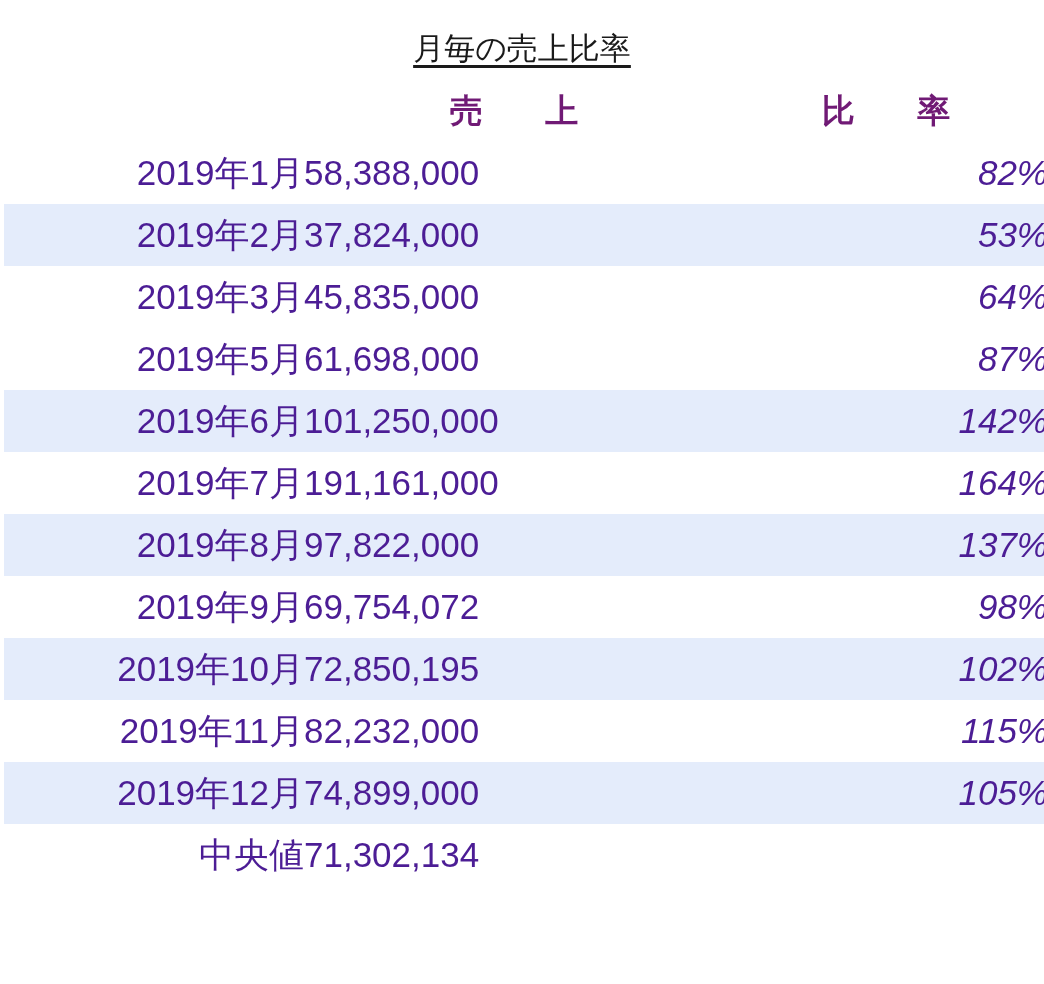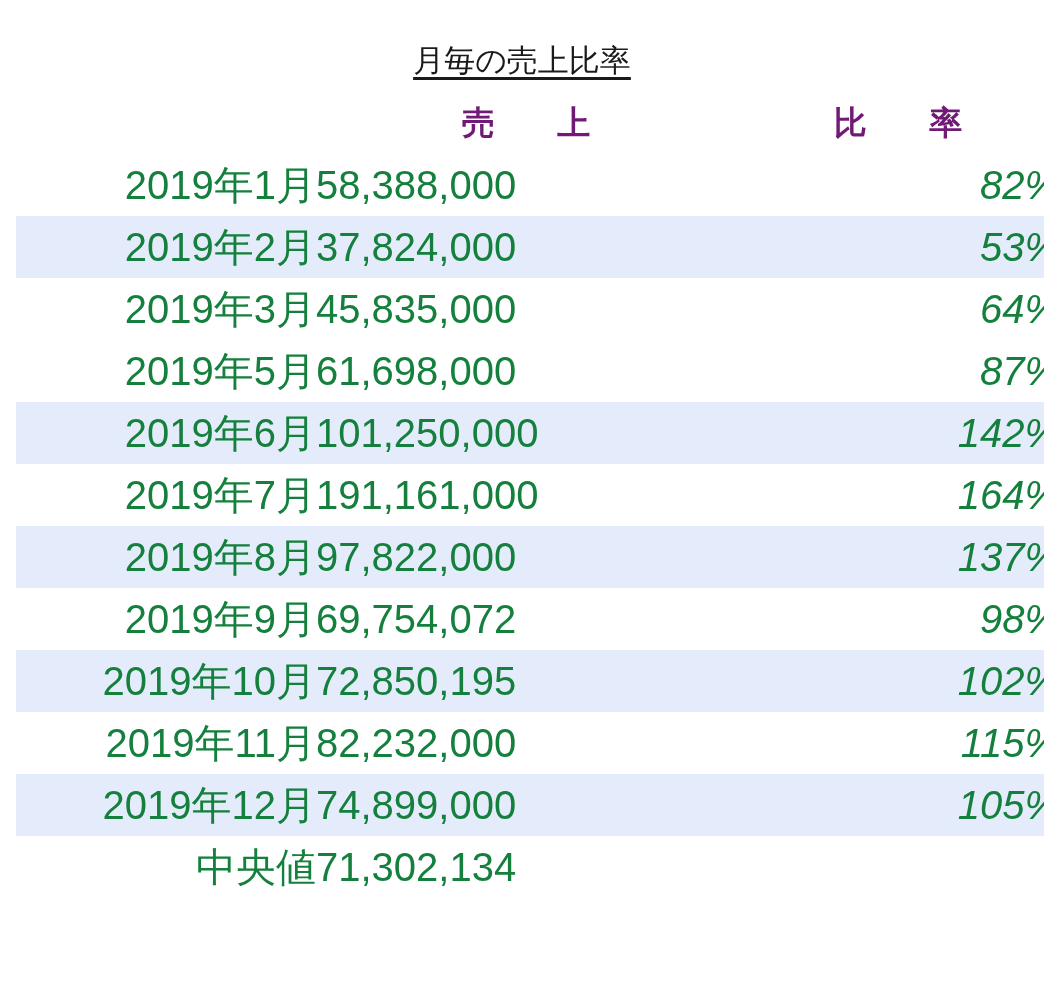--- a/index.html
+++ b/index.html
@@ -11,21 +11,21 @@
     height: 984px;
     background: #ffffff;
     font-family: "Liberation Sans", "DejaVu Sans", sans-serif;
     color: #222222;
     overflow: hidden;
   }
   .sheet {
     width: 1044px;
     height: 984px;
     box-sizing: border-box;
-    padding: 16px;
+    padding: 4px;
     position: relative;
   }
   .title-row {
     text-align: center;
     padding-top: 24px;
     padding-bottom: 10px;
   }
   .title {
     font-size: 31px;
     font-weight: 400;
@@ -59,22 +59,22 @@
     letter-spacing: 0.45em;
     padding-left: 0.45em;
   }
   .data tbody tr {
     height: 62px;
   }
   .data tbody tr.alt td {
     background: #e4ecfb;
   }
   .data tbody td {
-    font-size: 40px;
-    color: #15803d;
+    font-size: 35px;
+    color: #4c1d95;
     vertical-align: middle;
     height: 62px;
   }
   td.label {
     text-align: right;
     padding-right: 34px;
   }
   td.sales {
     padding-right: 68px;
   }

